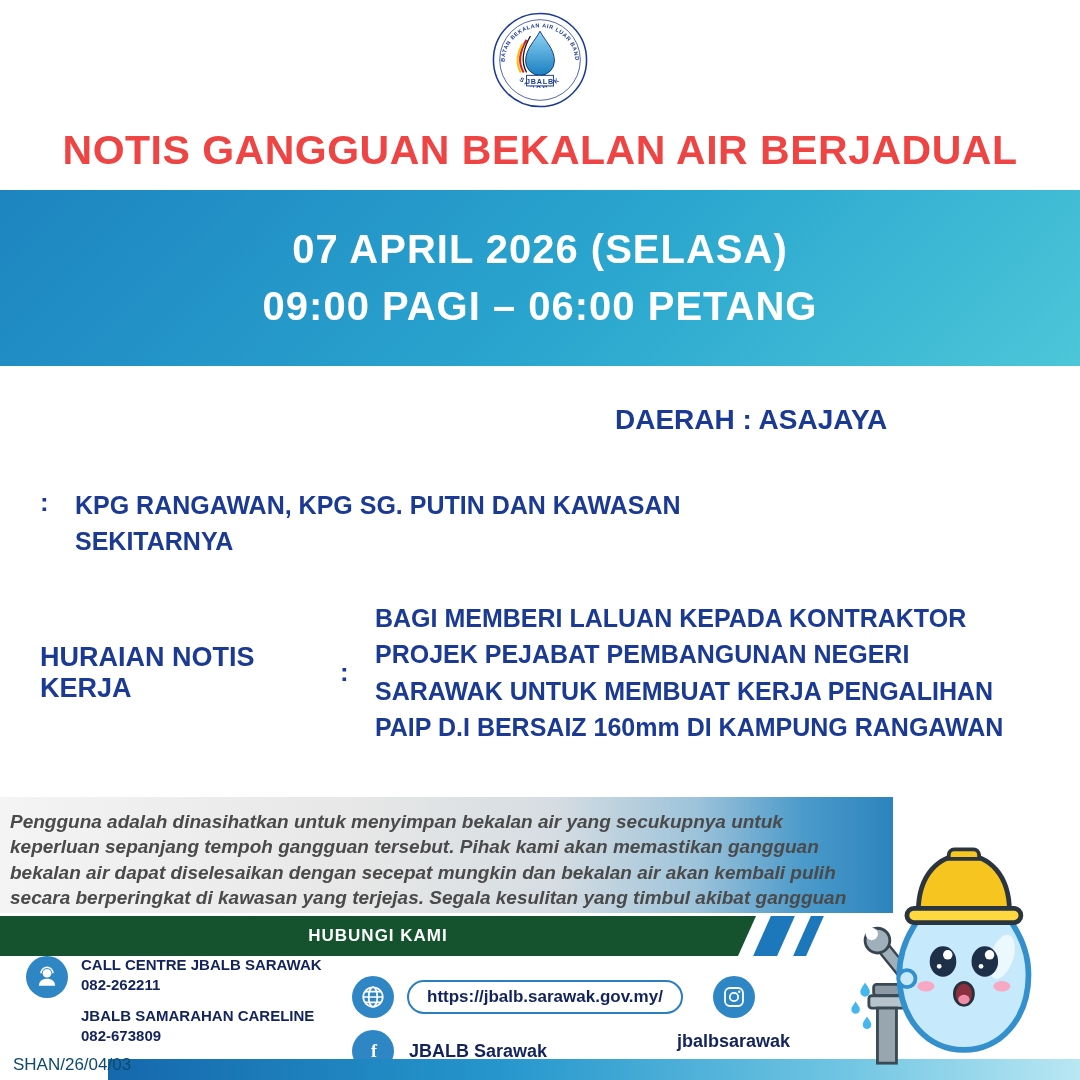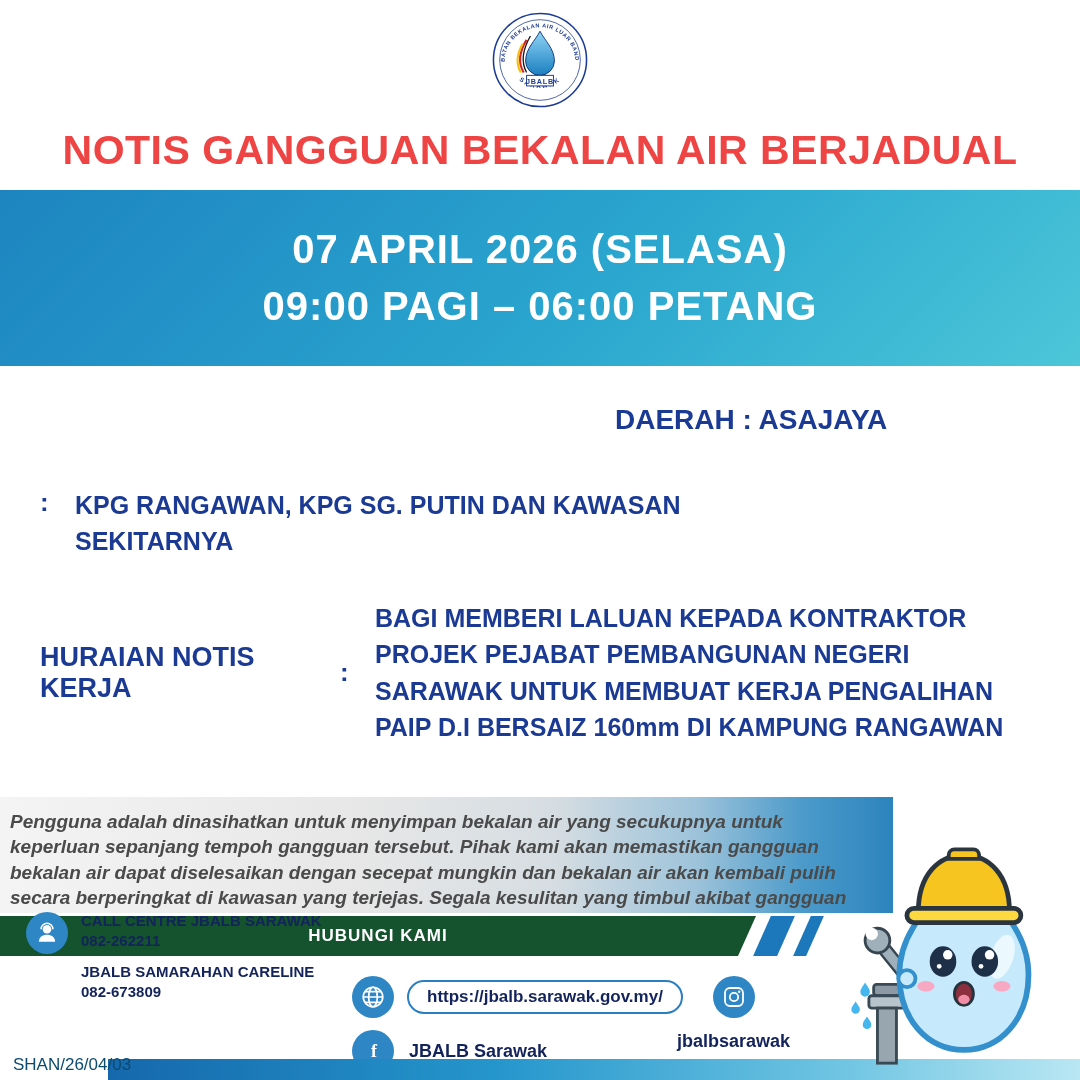--- a/index.html
+++ b/index.html
@@ -36,21 +36,21 @@
       background: #14532d; clip-path: polygon(0 0, 756px 0, 738px 40px, 0 40px);
       color: #fff; display: flex; align-items: center; justify-content: center;
       font-size: 17px; font-weight: bold; letter-spacing: 1px; }
   .slash { position: absolute; top: 916px; height: 40px; background: #1c77bb; transform: skewX(-24deg); }
   .slash-1 { left: 762px; width: 24px; }
   .slash-2 { left: 802px; width: 13px; }
 
   .icon-circle { width: 42px; height: 42px; border-radius: 50%; background: #2e86c5;
       display: flex; align-items: center; justify-content: center; flex: none; }
 
-  .call-block { position: absolute; top: 912px; left: 26px; display: flex; gap: 13px; align-items: flex-start; }
+  .call-block { position: absolute; top: 956px; left: 26px; display: flex; gap: 13px; align-items: flex-start; }
   .call-texts { display: flex; flex-direction: column; gap: 14px; }
   .contact-label, .contact-number { font-size: 15px; font-weight: bold; color: #13235b; }
   .contact-number { margin-top: 3px; }
 
   .website-row { position: absolute; top: 976px; left: 352px; display: flex; align-items: center; gap: 13px; }
   .website-pill { border: 2.5px solid #2b7fc0; border-radius: 17px; padding: 5px 18px;
       font-size: 17px; font-weight: bold; color: #13235b; background: #fff; }
   .instagram-row { position: absolute; top: 976px; left: 677px; display: flex; align-items: center; gap: 13px; flex-direction: column; }
   .facebook-row  { position: absolute; top: 1030px; left: 352px; display: flex; align-items: center; gap: 15px; }
   .social-handle { font-size: 18px; font-weight: bold; color: #13235b; }

